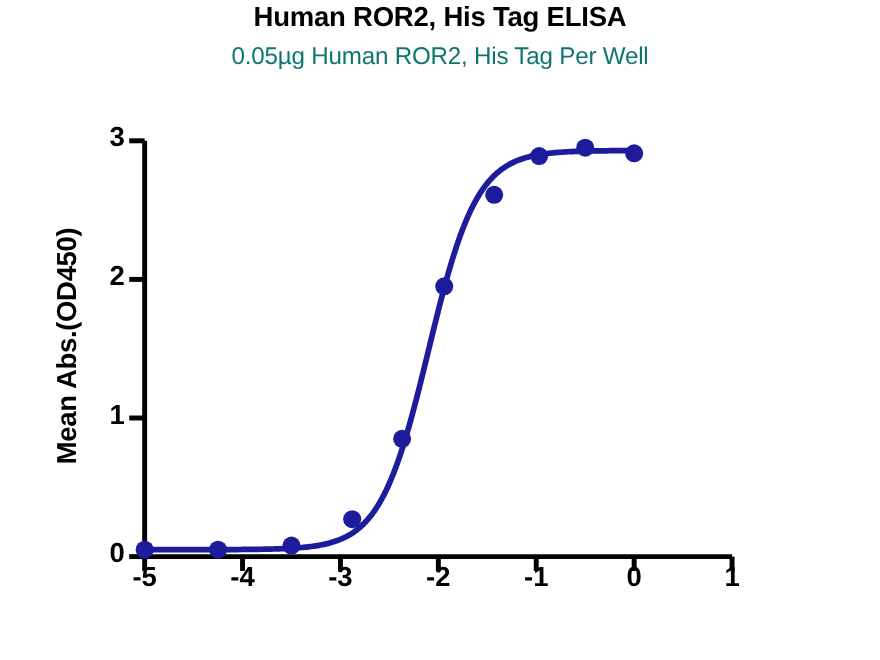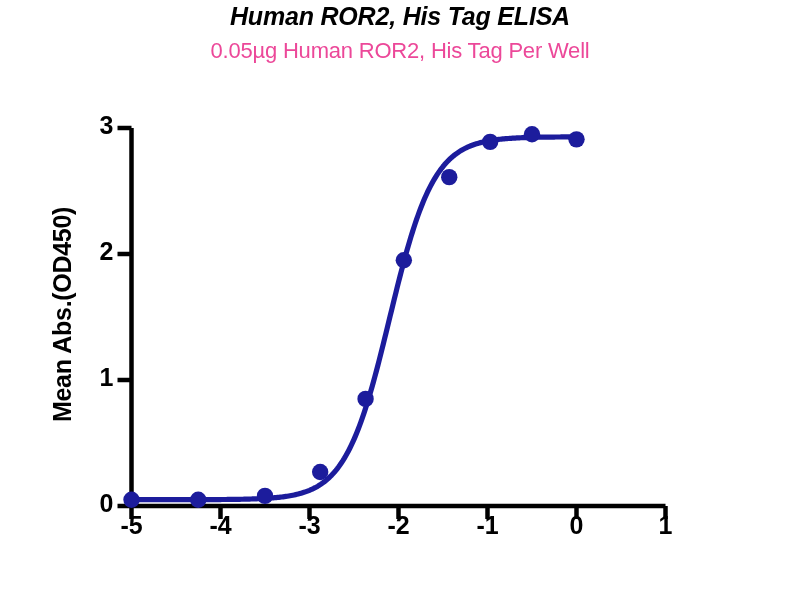--- a/index.html
+++ b/index.html
@@ -19,31 +19,30 @@
   #chart-title {
     position: absolute;
     left: 0;
     top: 2px;
     width: 800px;
     text-align: center;
     font-size: 25px;
     font-weight: bold;
     color: #000000;
     letter-spacing: -0.2px;
-    font-style: italic;
   }
   #chart-subtitle {
     position: absolute;
     left: 0;
     top: 38px;
     width: 800px;
     text-align: center;
     font-size: 22px;
     font-weight: normal;
-    color: #ec4899;
+    color: #0f766e;
     letter-spacing: -0.2px;
   }
   
   #y-axis-title {
     position: absolute;
     left: -98px;
     top: 300px;
     width: 320px;
     text-align: center;
     transform: rotate(-90deg);

